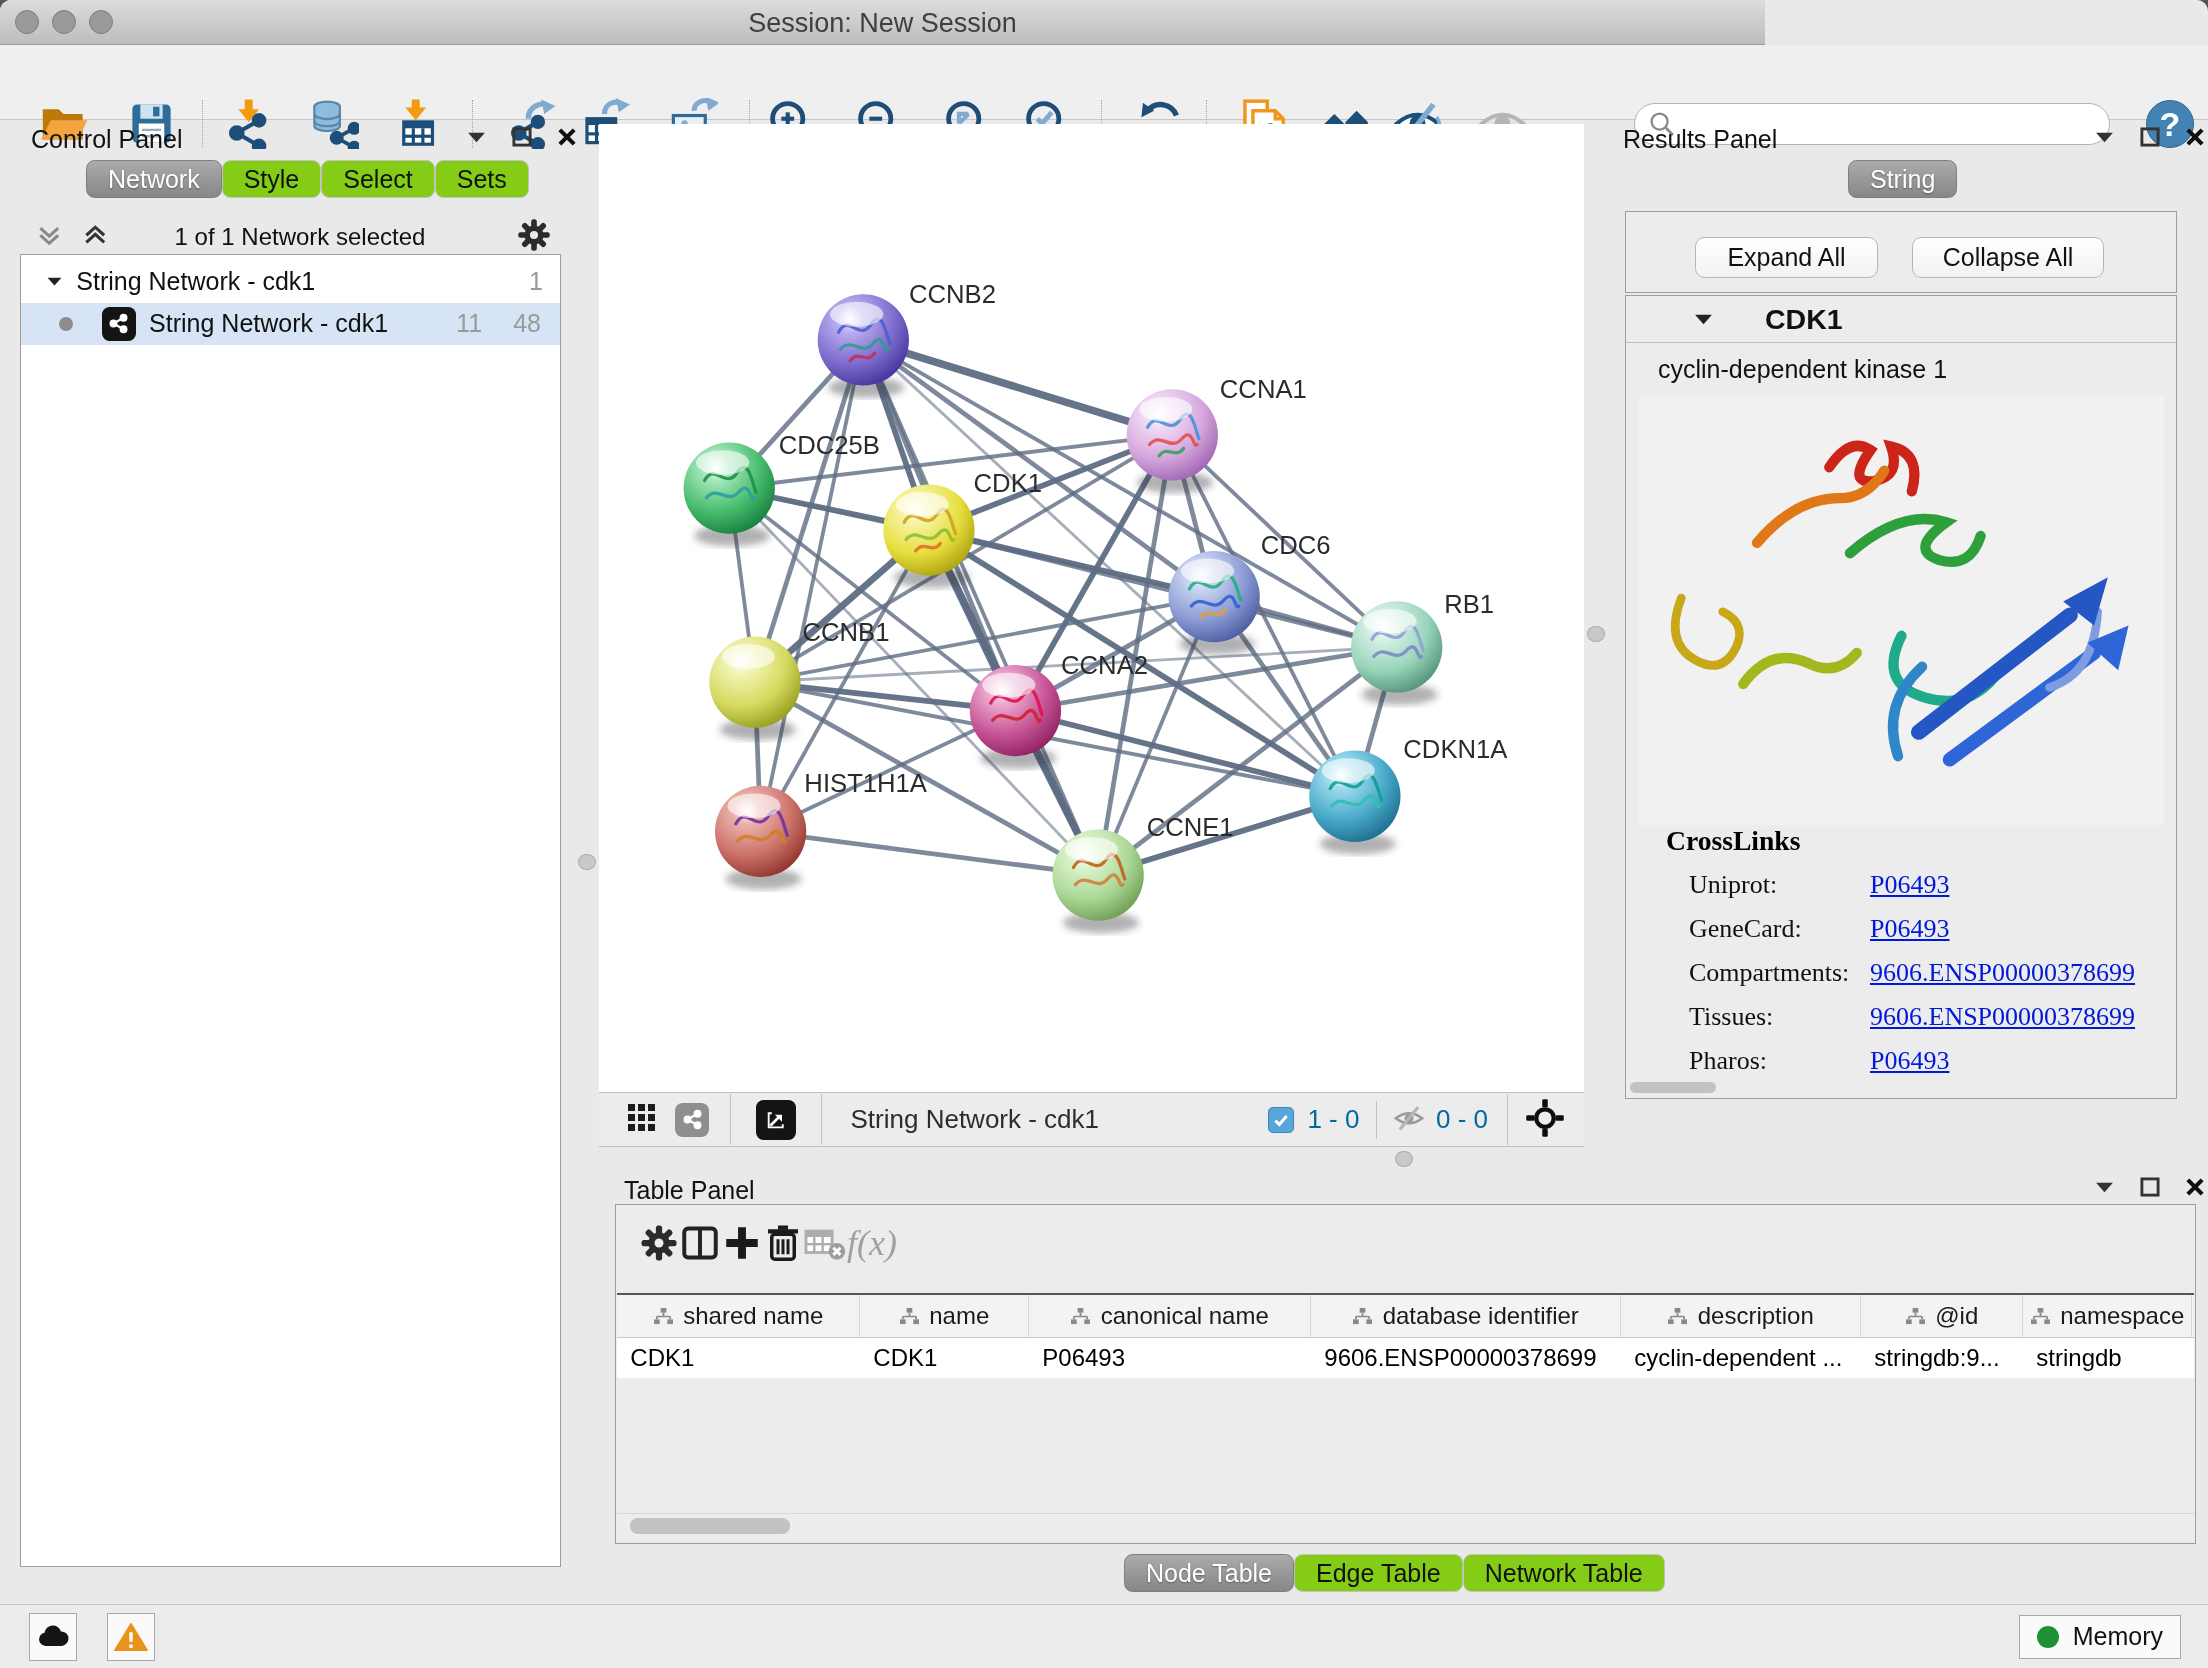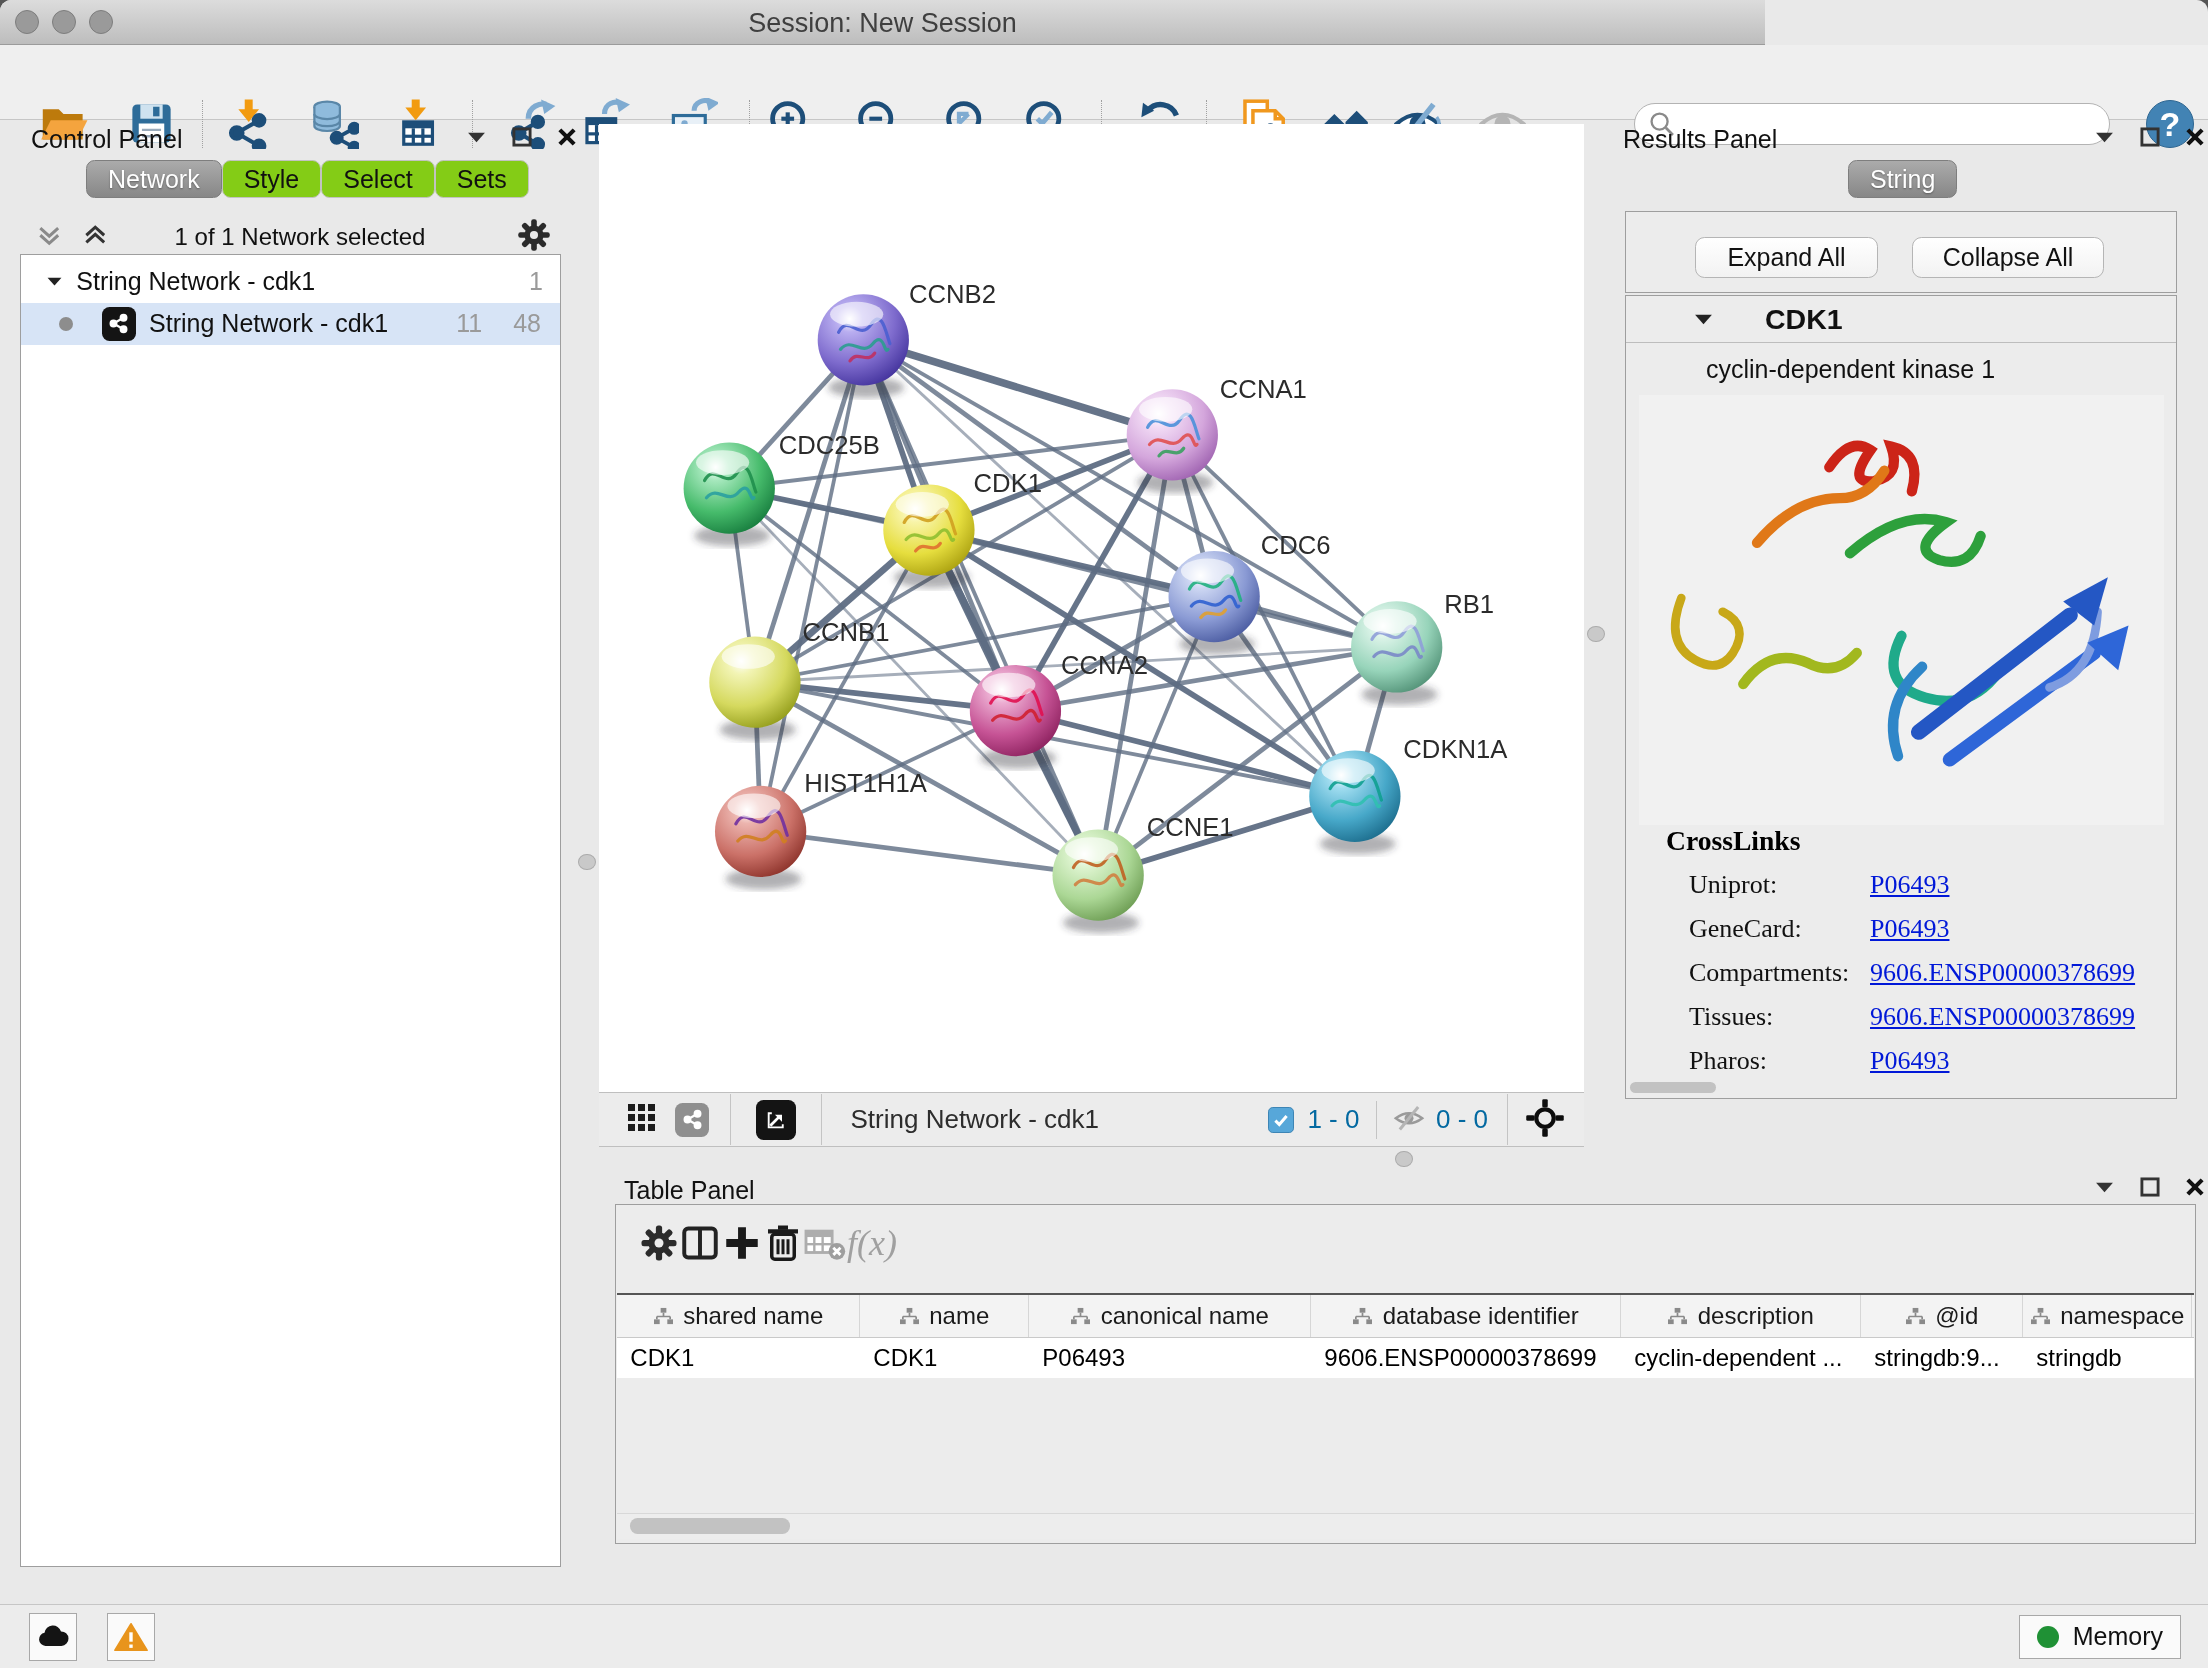--- a/index.html
+++ b/index.html
@@ -629,21 +629,21 @@
     <div class="abs rbtn" style="left:69px;top:25px;width:183px;">Expand All</div>
     <div class="abs rbtn" style="left:286px;top:25px;width:192px;">Collapse All</div>
   </div>
   <div class="abs graybox" style="left:1625px;top:295px;width:552px;height:804px;">
     <div class="abs" style="left:0;top:0;width:100%;height:46px;border-bottom:1px solid #bdbdbd;display:flex;align-items:center;">
       <svg width="21" height="15" viewBox="0 0 22 16" style="margin-left:67px;">
           <path d="M2 3l9 10L20 3z" fill="#222"></path>
         </svg>
       <span style="margin-left:51px;font-size:28.5px;font-weight:bold;color:#111;">CDK1</span>
     </div>
-    <div class="abs" style="left:32px;top:59px;font-size:25px;color:#111;margin-left:48px;">cyclin-dependent kinase 1</div>
+    <div class="abs" style="left:32px;top:59px;font-size:25px;color:#111;">cyclin-dependent kinase 1</div>
     <div class="abs" style="left:13.3px;top:99px;width:525px;height:430px;background:#f1f1f1;">
       <svg width="525" height="430" viewBox="0 0 300 250">
         <g fill="none" stroke-linecap="round">
           <path d="M108 42q12-18 24-10-14 20 2 18 16-3 10-20 18 4 12 26" stroke="#cc2418" stroke-width="6"></path>
           <path d="M66 86q22-26 48-26 16 0 26-16" stroke="#e07818" stroke-width="6"></path>
           <path d="M22 118q-10 26 8 36 14 8 22-4 10-16-6-24" stroke="#c8a818" stroke-width="5"></path>
           <path d="M58 168q16-22 38-12 16 8 28-6" stroke="#a2b81e" stroke-width="6"></path>
           <path d="M120 92q30-26 56-18-22 16-4 22 18 5 24-14" stroke="#2da03c" stroke-width="6"></path>
           <path d="M150 140q-14 28 14 36 24 7 40-12" stroke="#1faa8a" stroke-width="6"></path>
           <path d="M148 210q-10-30 14-52" stroke="#2f86c8" stroke-width="6"></path>
@@ -806,20 +806,25 @@
             <div class="td" style="width: 240px;">cyclin-dependent ...</div>
             <div class="td" style="width: 162px;">stringdb:9...</div>
             <div class="td" style="width: 169px;">stringdb</div>
           </div>
         </div>
     </div>
     <div class="abs scrolltrack" style="left:1px;top:308px;width:1577px;height:25px;">
       <div class="scrollthumb" style="margin-left:13.3px;margin-top:3.8px;width:160px;height:16px;"></div>
     </div>
   </div>
+  <div class="abs" style="left:1124px;top:1554px;display:flex;">
+    <div class="tab sel">Node Table</div>
+    <div class="tab">Edge Table</div>
+    <div class="tab">Network Table</div>
+  </div>
 
   <div class="abs statusbar">
     <div class="abs sqbtn" style="left:28.5px;top:7.6px;">
       <svg width="32" height="25" viewBox="0 0 34 26">
           <path d="M9 23a7 7 0 0 1-1-13.9A9 9 0 0 1 25.5 7.6 6.5 6.5 0 0 1 26 23z" fill="#141414"></path>
         </svg>
     </div>
     <div class="abs sqbtn" style="left:107px;top:7.6px;">
       <svg width="34" height="30" viewBox="0 0 36 32">
           <path d="M18 2L35 30H1z" fill="#e8941c" stroke="#e8941c" stroke-width="2" stroke-linejoin="round"></path>

